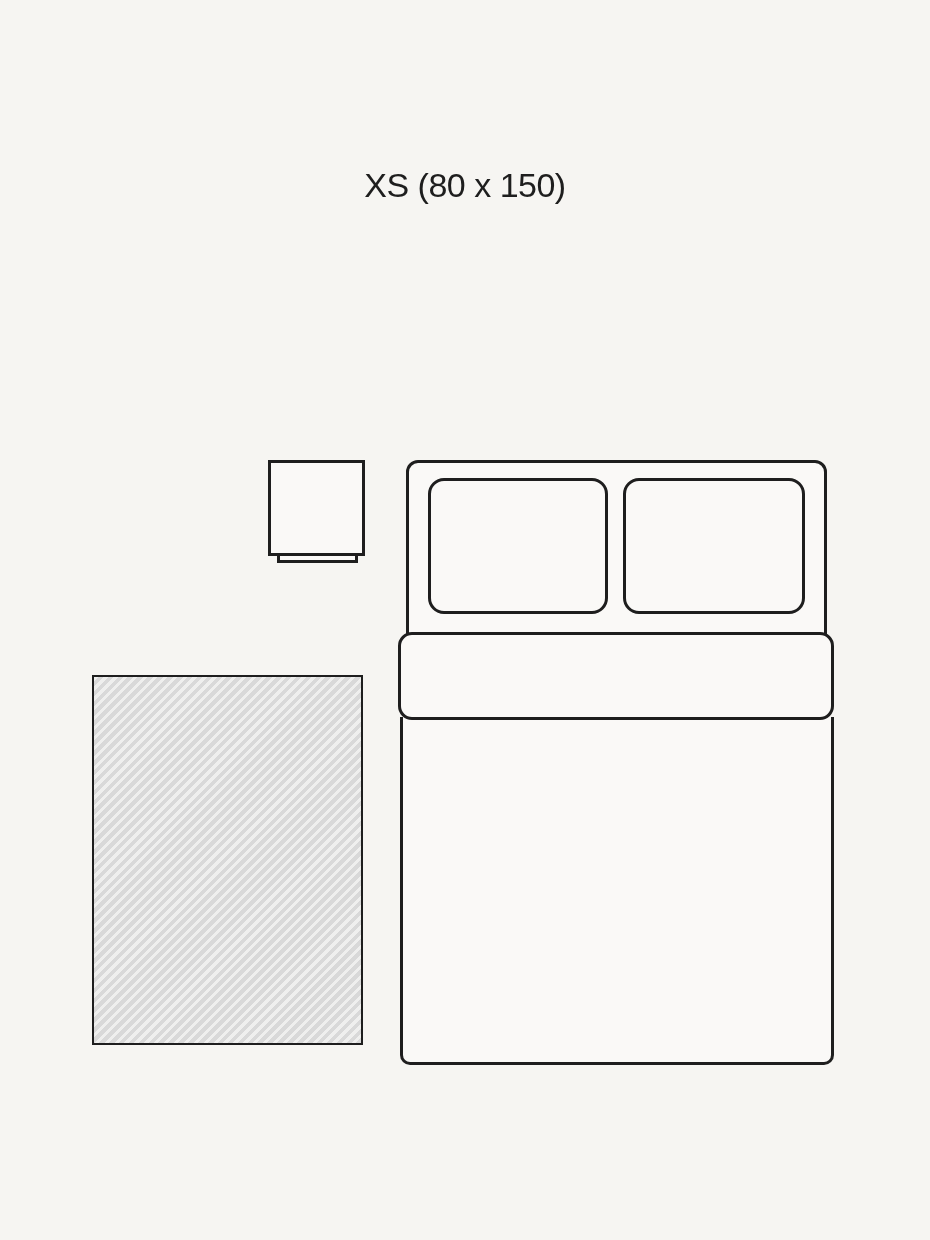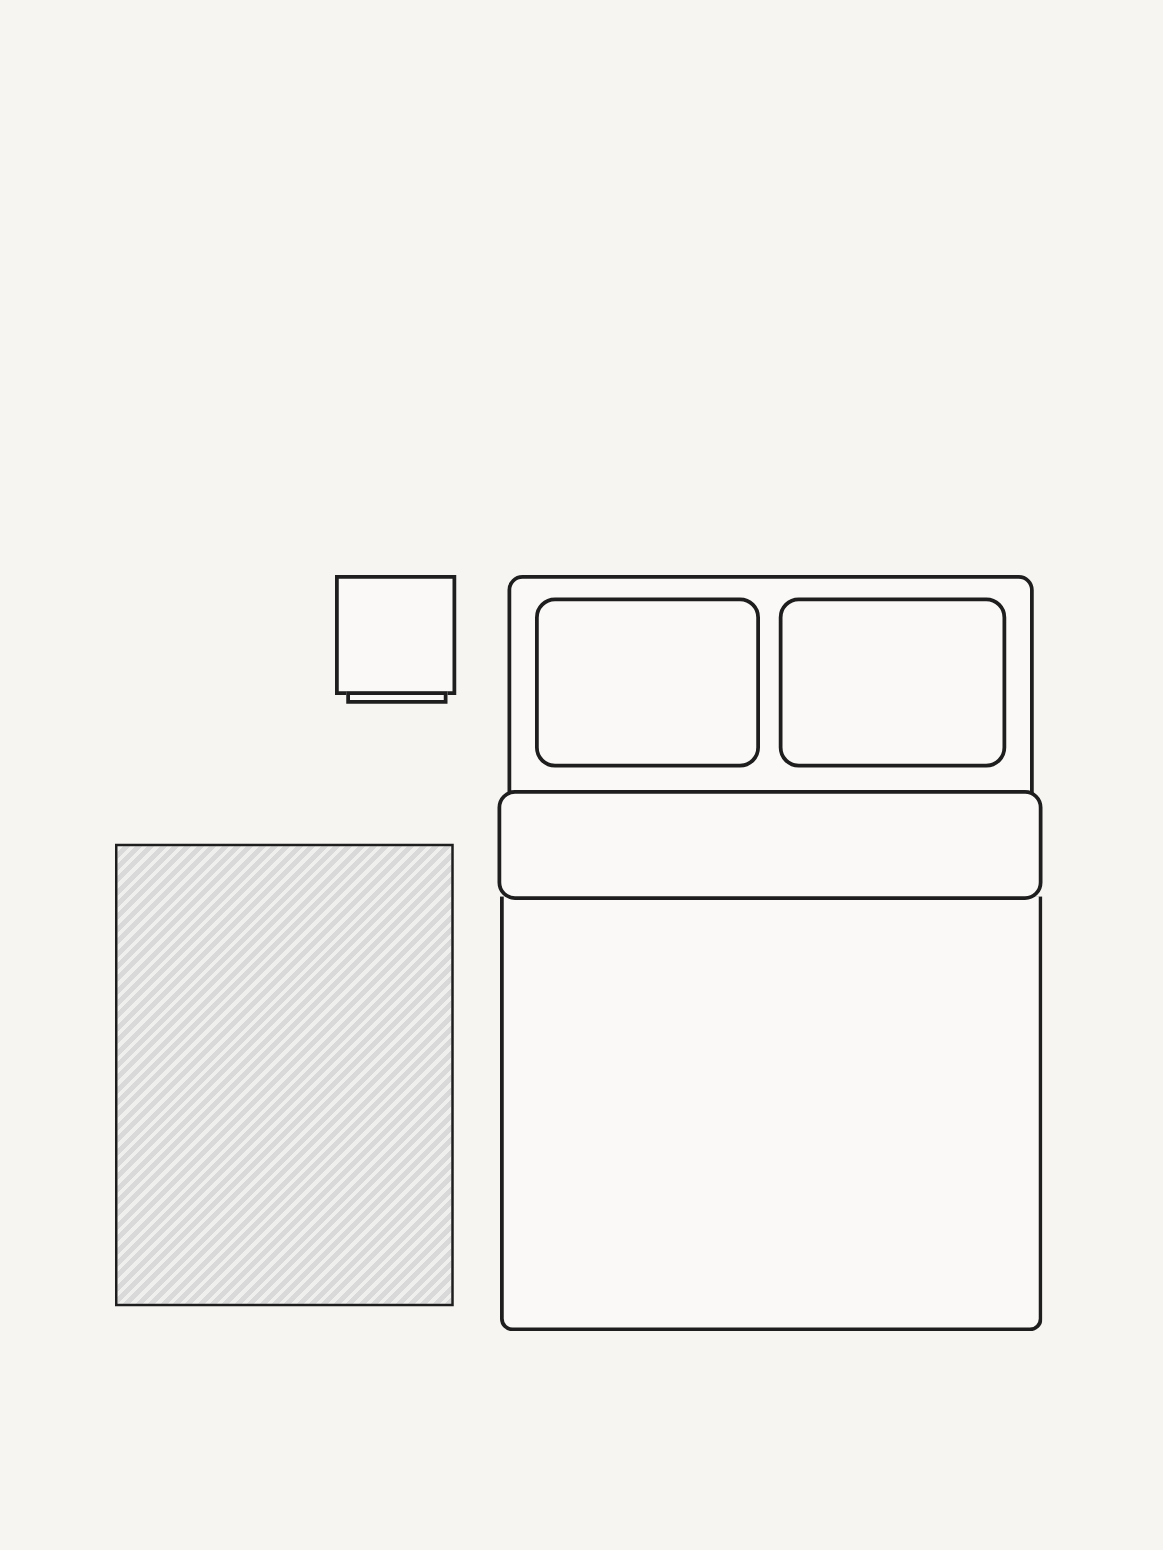--- a/index.html
+++ b/index.html
@@ -89,20 +89,21 @@
       var(--rug_stripe_dark, #d9d9d9) 3px,
       var(--rug_stripe_dark, #d9d9d9) 7px
     );
   }
 </style>
 </head>
 <body>
 
 <div class="canvas">
 
+  <div class="size-label">XS (80 x 150)</div>
 
   <div>
     <div class="nightstand-top"></div>
     <div class="nightstand-base"></div>
   </div>
 
   <div>
     <div class="bed-frame"></div>
     <div class="pillow pillow-left"></div>
     <div class="pillow pillow-right"></div>

